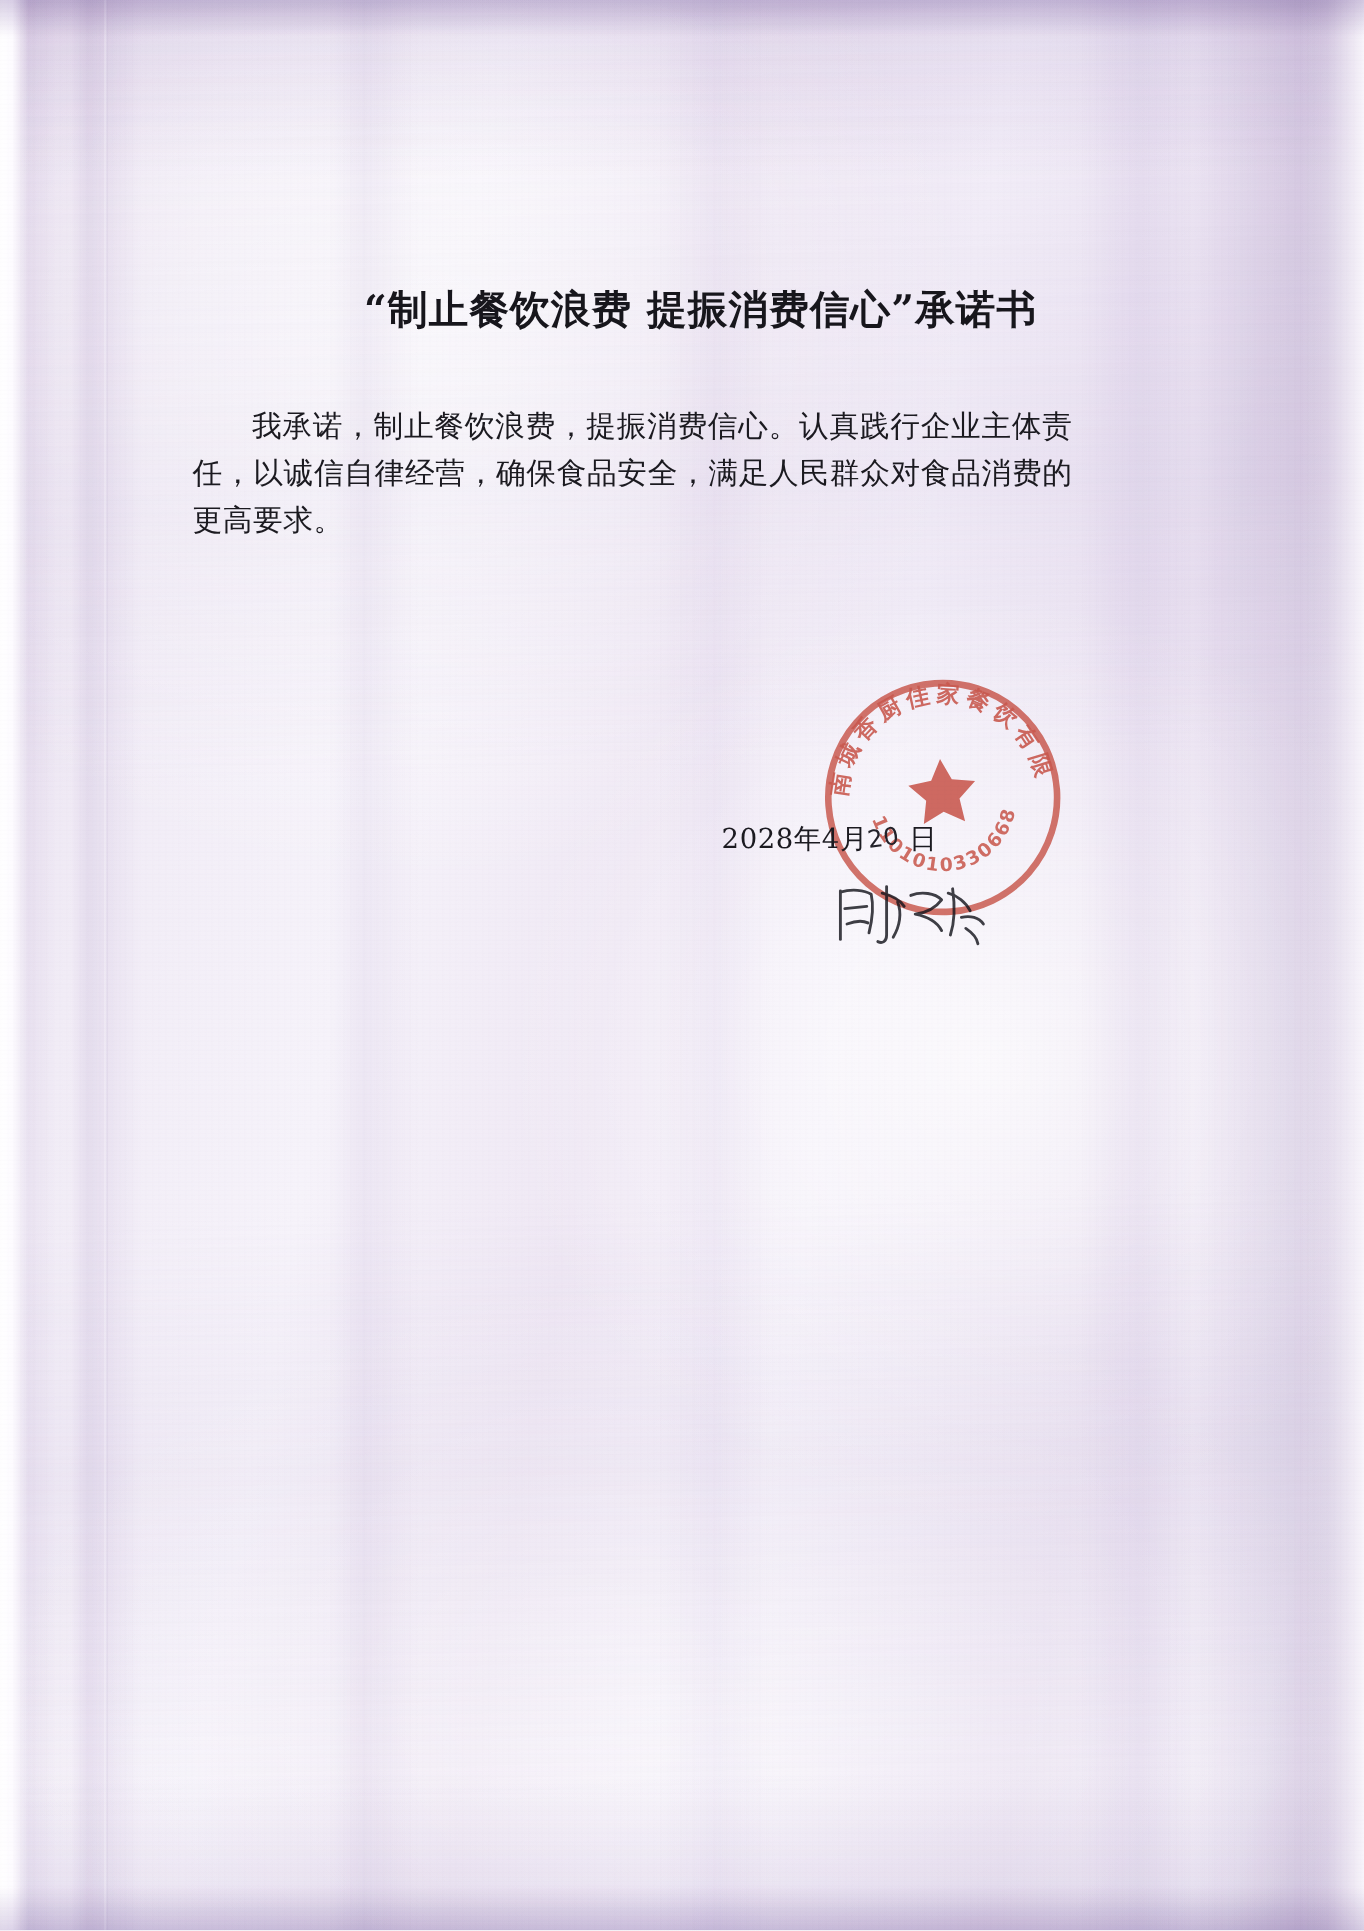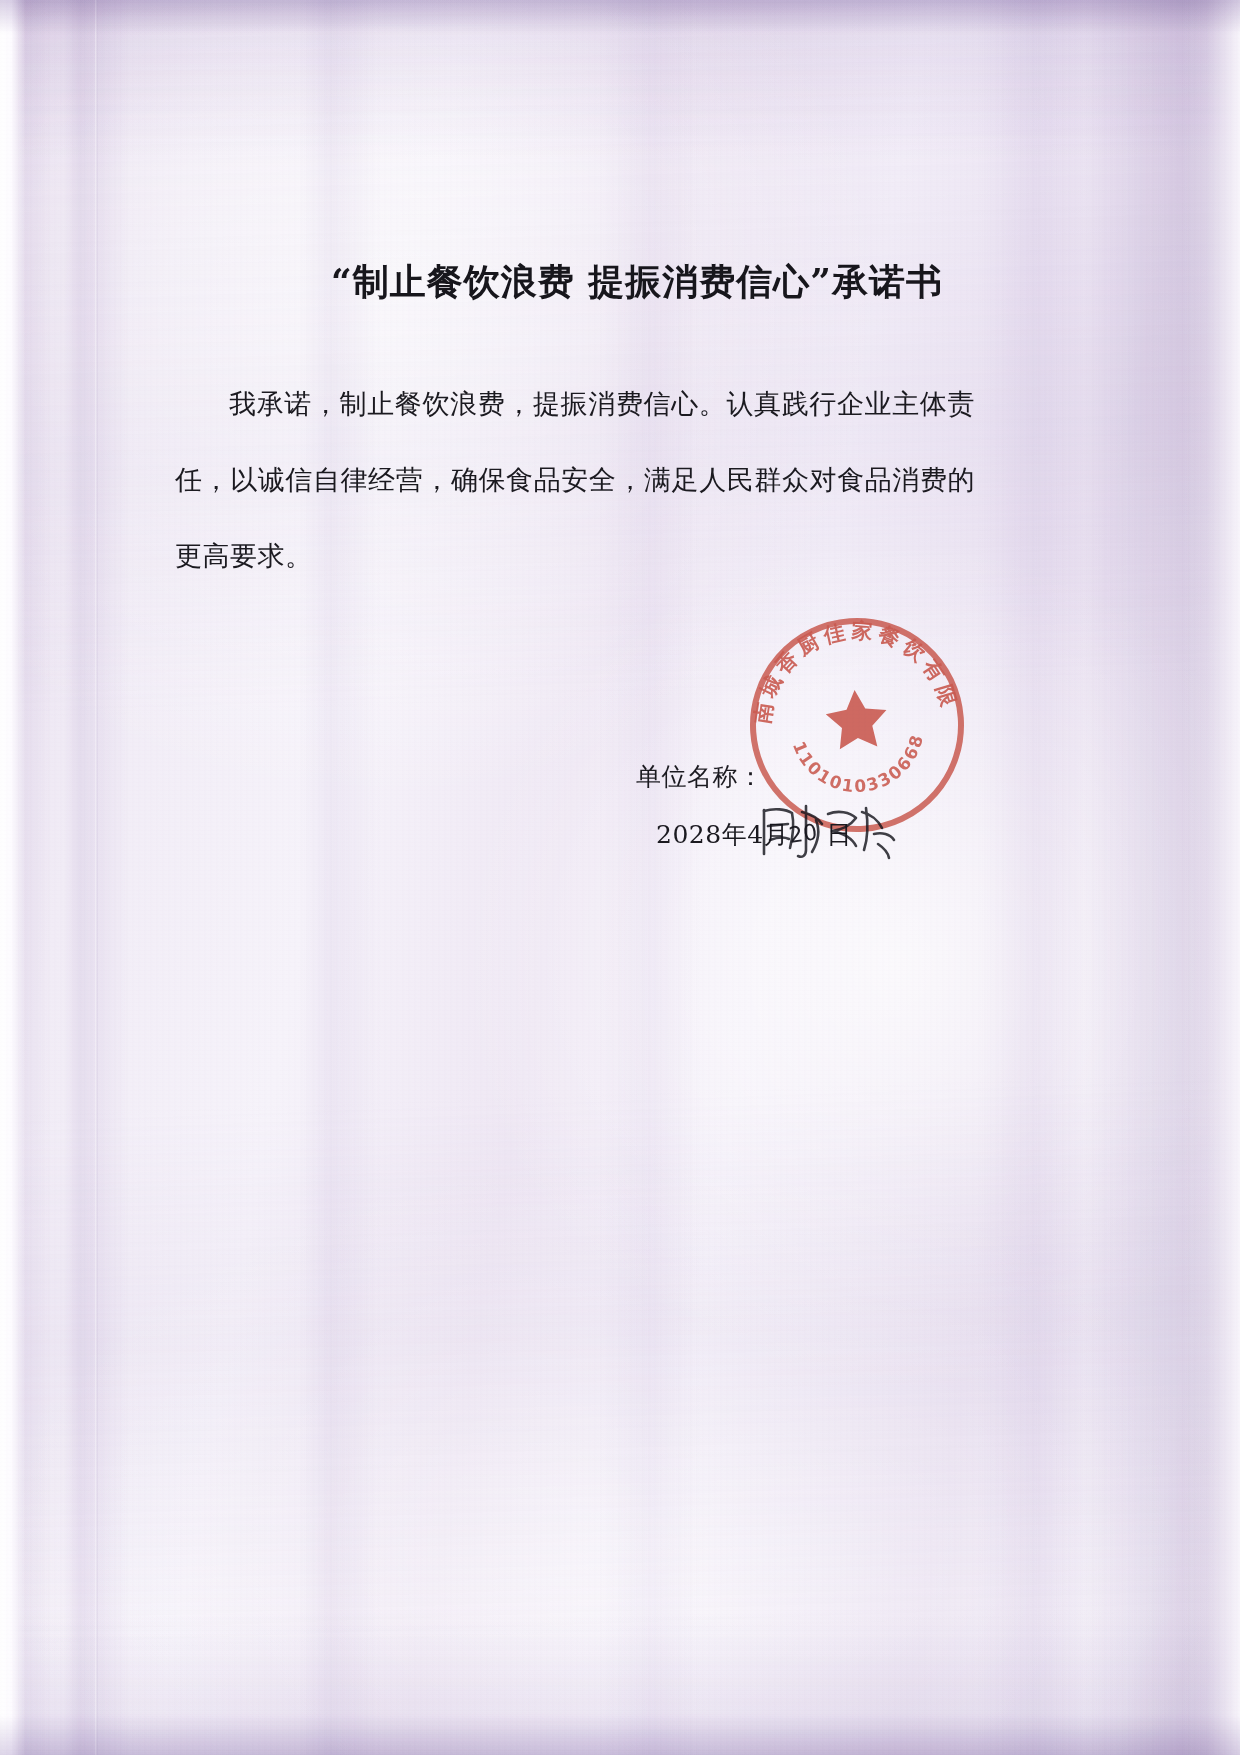--- a/index.html
+++ b/index.html
@@ -132,21 +132,21 @@
     white-space: nowrap;
     margin-left: 13px;
   }
 
   .body-text {
     position: absolute;
     top: 366px;
     left: 175px;
     width: 800px;
     font-size: 27px;
-    line-height: 76px;
+    line-height: 43px;
     color: #1b1a20;
     text-align: justify;
     text-justify: inter-ideograph;
     text-indent: 2em;
     letter-spacing: .5px;
   }
 
   .sign-block {
     position: absolute;
     left: 636px;
@@ -251,24 +251,20 @@
             <textPath href="#sealArcBottom" startOffset="50%" text-anchor="middle">1101010330668</textPath>
           </text>
           <g transform="translate(115,112)">
             <polygon points="0,-32 9.4,-12.9 30.4,-9.9 15.2,4.9 18.8,25.9 0,16 -18.8,25.9 -15.2,4.9 -30.4,-9.9 -9.4,-12.9" fill="#c0392b" opacity="0.9"></polygon>
           </g>
         </g>
       </svg>
     </div>
 
     <div class="sign-block">
-      <div class="sign-row">
-        <span class="label">单位名称：</span>
-        <span class="line"></span>
-      </div>
       <div class="date-row">
         <span>2028</span><span>年</span><span>4</span><span>月</span><span class="daynum">20</span> <span>日</span>
       </div>
     </div>
 
     <div class="signature">
       <svg width="140" height="66" viewBox="0 0 140 66" xmlns="http://www.w3.org/2000/svg">
         <g fill="none" stroke="#14141c" stroke-width="2.6" stroke-linecap="round" stroke-linejoin="round" opacity="0.9">
           <path d="M6,10 L6,54"></path>
           <path d="M6,11 C16,8 28,9 34,13 C36,22 35,36 32,48"></path>

